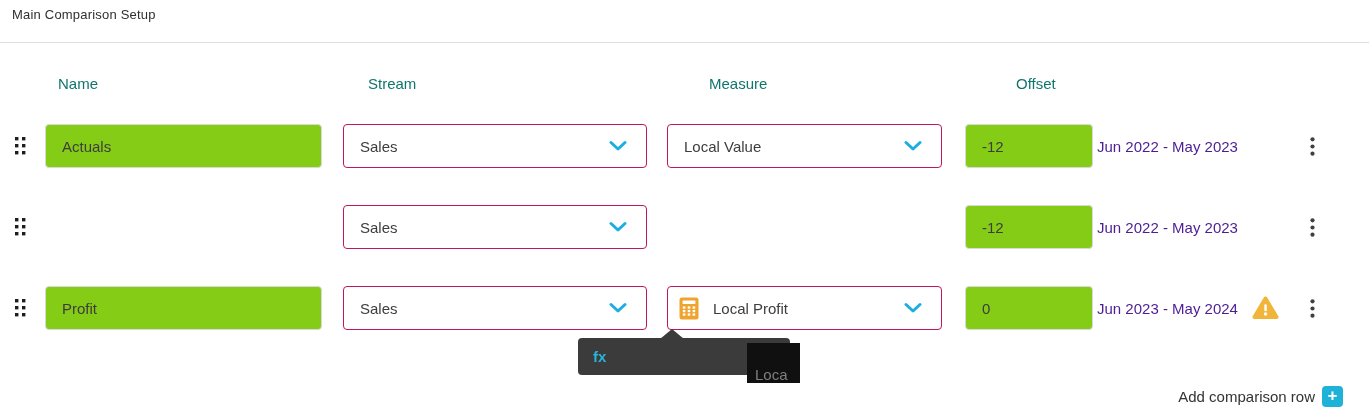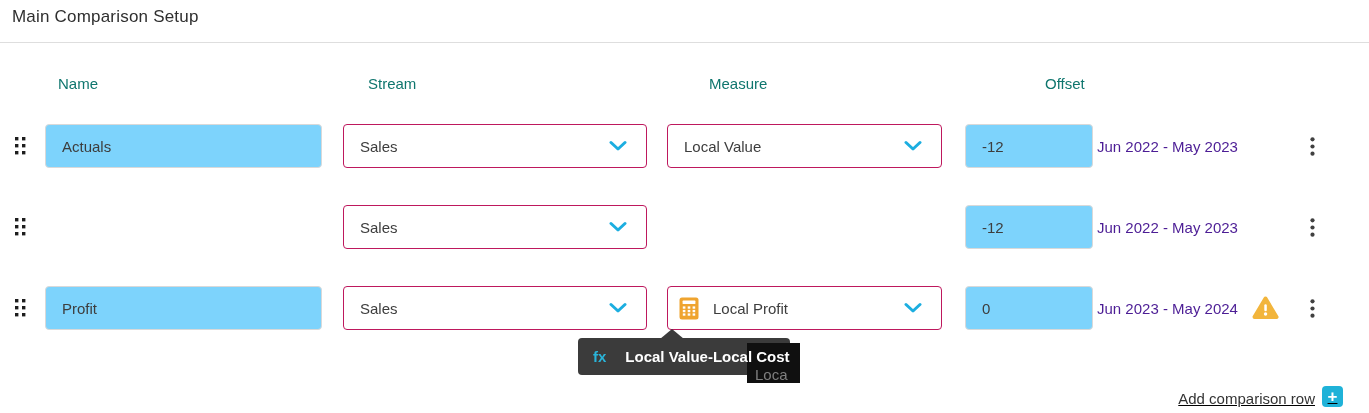--- a/index.html
+++ b/index.html
@@ -1,41 +1,41 @@
 <!DOCTYPE html>
 <html><head>
 <meta charset="utf-8">
 <style>
   * { margin: 0; padding: 0; box-sizing: border-box; }
   html, body { width: 1369px; height: 413px; background: #ffffff; overflow: hidden; }
   body { font-family: "Liberation Sans", "DejaVu Sans", sans-serif; position: relative; }
 
   .page-title {
     position: absolute; left: 12px; top: 7px;
-    font-size: 17px; font-weight: 400; color: #2f2f2f; letter-spacing: .2px;
+    font-size: 13px; font-weight: 400; color: #2f2f2f; letter-spacing: .2px;
   }
   .divider { position: absolute; left: 0; top: 42px; width: 100%; height: 1px; background: #dedede; }
 
   .col-label { position: absolute; top: 75px; font-size: 15px; color: #0f766e; }
   .lbl-name    { left: 58px; }
   .lbl-stream  { left: 368px; }
   .lbl-measure { left: 709px; }
-  .lbl-offset  { left: 1045px; text-align: right; }
+  .lbl-offset  { left: 1016px; text-align: right; }
 
   .row { position: absolute; left: 0; width: 1369px; height: 44px; }
   .row-1 { top: 124px; }
   .row-2 { top: 205px; }
   .row-3 { top: 286px; padding-left: 26px; }
 
   .drag-handle { position: absolute; left: 15px; top: 50%; transform: translateY(-50%);
     width: 12px; height: 18px; display: flex; align-items: center; cursor: grab; }
 
   .text-input {
     position: absolute; top: 0; height: 44px;
-    border: 1px solid #d9d9d9; border-radius: 4px; background: #7dd3fc;
+    border: 1px solid #d9d9d9; border-radius: 4px; background: #84cc16;
     font-family: "Liberation Sans", "DejaVu Sans", sans-serif;
     font-size: 15px; color: #3d3d3d; padding: 0 16px; outline: none;
   }
   .name-input   { left: 45px;  width: 277px; }
   .offset-input { left: 965px; width: 128px; }
 
   .select {
     position: absolute; top: 0; height: 44px;
     border: 1px solid #be185d; border-radius: 4px; background: #fff;
     display: flex; align-items: center; padding: 0 16px; cursor: pointer;
@@ -56,33 +56,33 @@
   .tooltip {
     position: absolute; left: 578px; top: 338px; width: 212px; height: 37px;
     background: #3b3b3b; border-radius: 4px;
     display: flex; align-items: center; padding-left: 15px;
   }
   .tooltip .arrow {
     position: absolute; left: 82px; top: -9px; width: 0; height: 0;
     border-left: 12px solid transparent; border-right: 12px solid transparent;
     border-bottom: 10px solid #3b3b3b;
   }
-  .tooltip-text { position: relative; z-index: 3; display: flex; align-items: center; white-space: nowrap; gap: 14px; }
+  .tooltip-text { position: relative; z-index: 3; display: flex; align-items: center; white-space: nowrap; }
   .tooltip-fx { color: #2ab4d9; font-size: 15px; font-weight: 700; margin-right: 5px; }
   .tooltip-formula { color: #ffffff; font-size: 15px; font-weight: 600; }
   .tooltip-underlay {
     position: absolute; left: 747px; top: 343px; width: 53px; height: 40px;
     background: #101010; overflow: hidden; padding-left: 38px;
   }
   .tooltip-underlay .clipped { position: absolute; left: 8px; bottom: 0px;
     font-size: 15px; color: #7f7f7f; white-space: nowrap; }
 
   
   .add-row { position: absolute; top: 385px; right: 26px; height: 22px;
-    display: flex; align-items: flex-end; cursor: pointer; text-decoration: underline; }
+    display: flex; align-items: center; cursor: pointer; }
   .add-row-label { font-size: 15px; color: #333333; margin-right: 7px; }
   .plus-btn { width: 21px; height: 21px; border-radius: 4px; background: #1fb2d8;
     display: flex; align-items: center; justify-content: center; border: none; cursor: pointer; }
   .plus-btn span { color: #fff; font-size: 17px; font-weight: 700; line-height: 1; margin-top: -1px; }
 </style>
 </head>
 <body>
 
 <div class="page-title">Main Comparison Setup</div>
 <div class="divider"></div>
@@ -235,21 +235,20 @@
           <circle cx="2.5" cy="16.7" r="2.1"></circle>
         </g>
       </svg>
   </span>
 </div>
 
 <div class="tooltip">
   <span class="arrow"></span>
   <span class="tooltip-text">
     <span class="tooltip-fx">fx</span>
-    <span class="tooltip-formula">Local Value-Local Cost</span>
   </span>
 </div>
 <div class="tooltip-underlay">
   <span class="clipped">Loca</span>
 </div>
 
 <div class="add-row">
   <span class="add-row-label">Add comparison row</span>
   <button class="plus-btn">
       <span>+</span>

